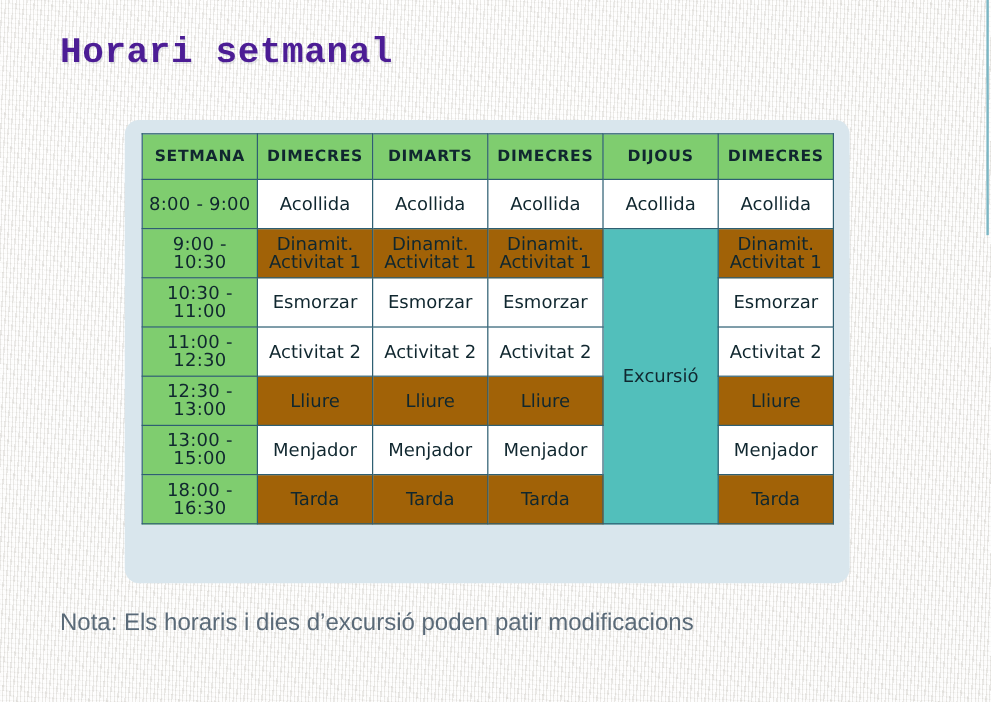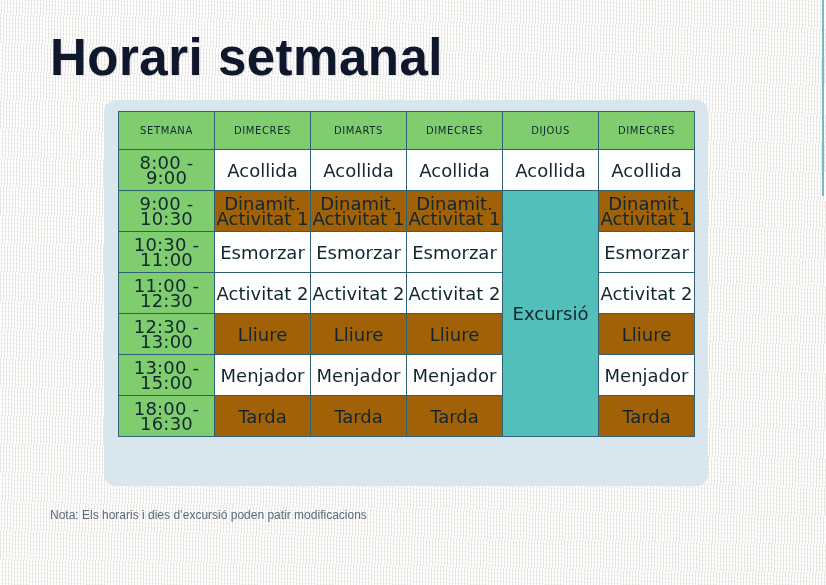--- a/index.html
+++ b/index.html
@@ -37,24 +37,24 @@
     top: 0px;
     width: 2px;
     height: 196px;
     background: #7bb6c4;
   }
 
   #page-title {
     position: absolute;
     left: 50px;
     top: 28px;
-    font-family: Liberation Sans, sans-serif;
-    font-size: 51px;
+    font-family: Liberation Mono, monospace;
+    font-size: 30px;
     font-weight: bold;
-    color: #0f172a;
+    color: #4c1d95;
     letter-spacing: 0.5px;
     text-shadow: 1px 1px 0 rgba(120,130,140,0.18);
     white-space: nowrap;
   }
 
   #table-panel {
     position: absolute;
     left: 104px;
     top: 100px;
     width: 604px;
@@ -77,28 +77,28 @@
     border: 1.5px solid #2e5f72;
     text-align: center;
     vertical-align: middle;
     font-family: "DejaVu Sans", sans-serif;
     color: #10272f;
   }
 
   #schedule-table th {
     height: 38px;
     background: #7fcd6f;
-    font-size: 10px;
-    font-weight: normal;
+    font-size: 13px;
+    font-weight: bold;
     letter-spacing: 0.6px;
   }
 
   #schedule-table td {
     height: 41px;
-    font-size: 18px;
+    font-size: 15px;
     line-height: 15px;
     margin-left: 43px;
   }
 
   td.time-cell {
     background: #7fcd6f;
     font-size: 11px;
     letter-spacing: 0.2px;
   }
 
@@ -114,21 +114,21 @@
   col.col-day       { width: 96px; }
 
   #notes {
     position: absolute;
     left: 50px;
     top: 508px;
     width: 700px;
   }
   .note-line {
     font-family: "Liberation Sans", sans-serif;
-    font-size: 12px;
+    font-size: 20px;
     color: #5a6a78;
     margin-bottom: 14px;
     white-space: nowrap;
   }
 </style>
 </head>
 <body>
 
 <div id="paper-texture"></div>
 <div id="edge-accent"></div>

